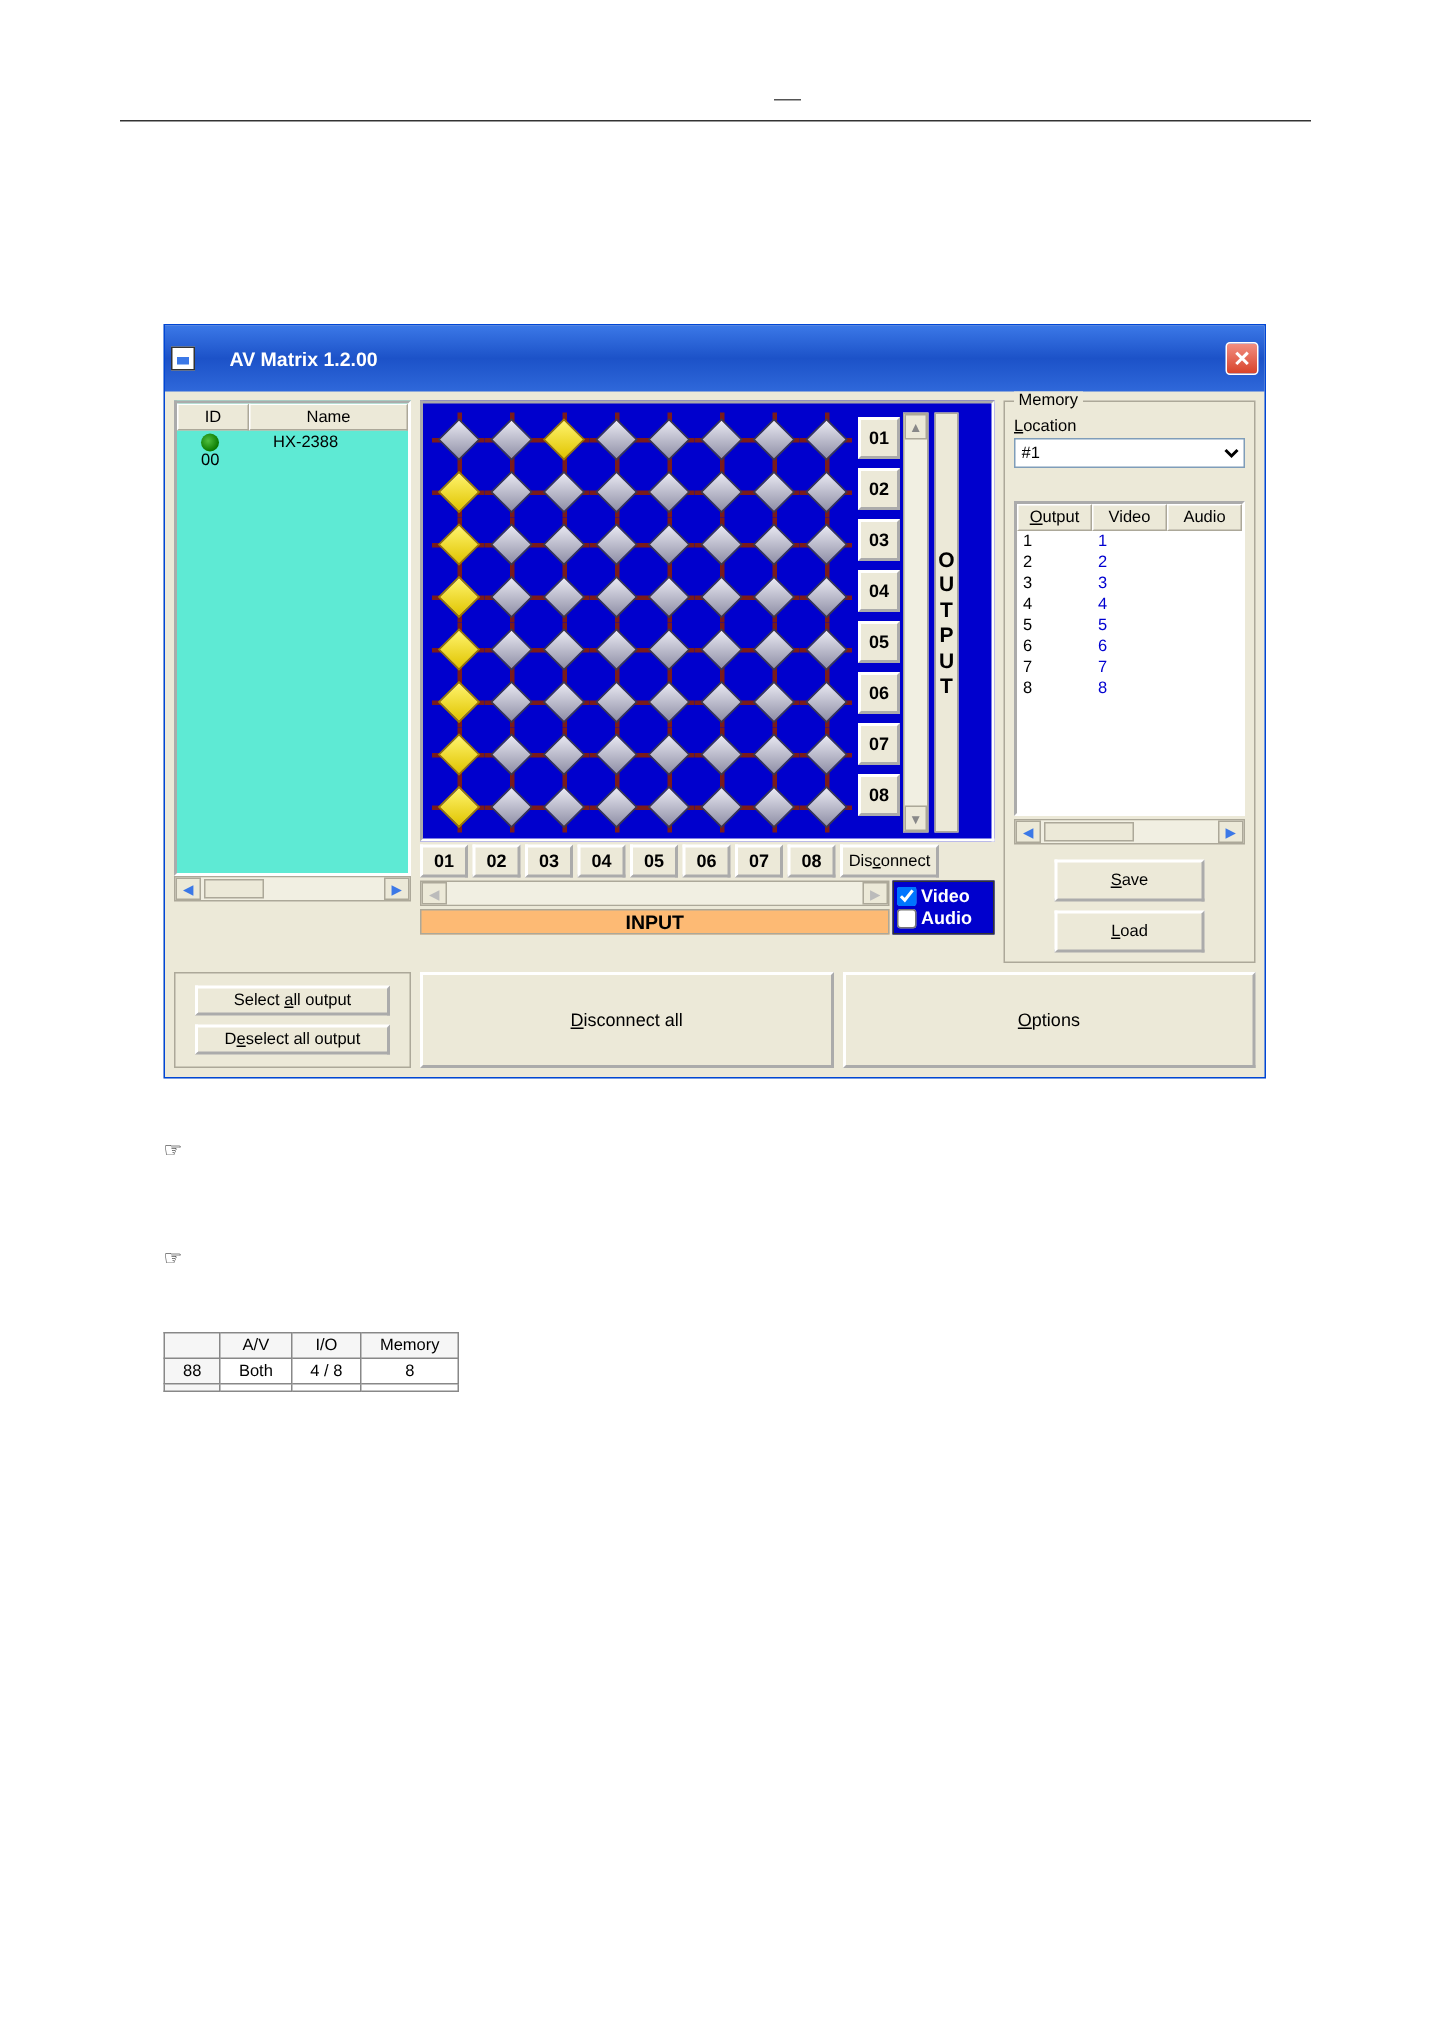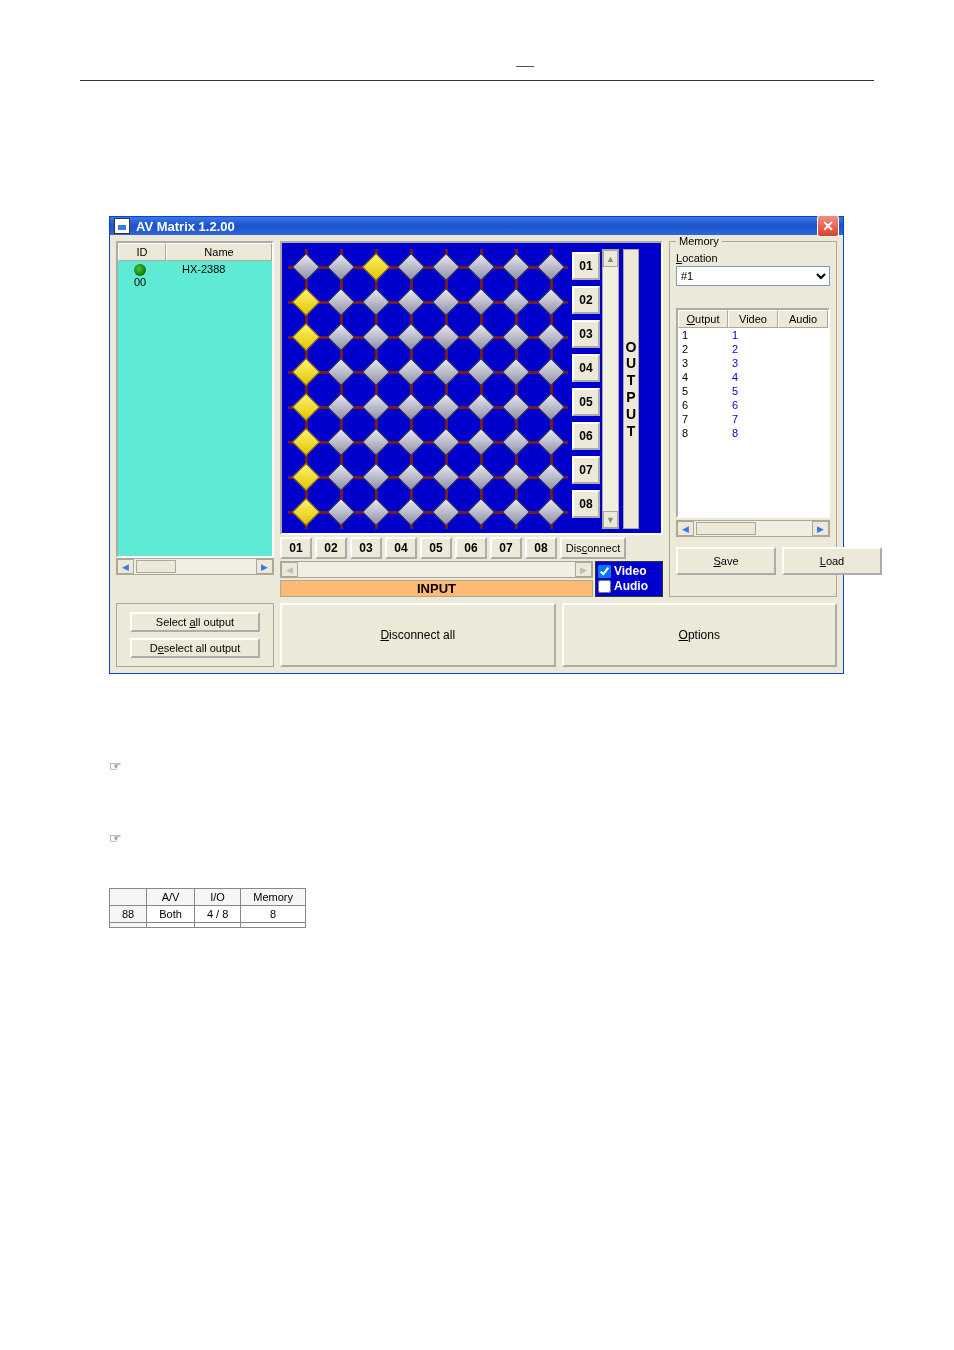--- a/index.html
+++ b/index.html
@@ -16,28 +16,29 @@
     position: absolute;
     left: 109px;
     top: 216px;
     width: 735px;
   }
   .window {
     border: 1px solid #0046d5;
     background: #ece9d8;
   }
   .titlebar {
-    height: 18px;
+    height: 44px;
     background: linear-gradient(to bottom, #3b78e7 0%, #1c52c8 50%, #2f68da 100%);
     display: flex;
     align-items: center;
     padding: 0 4px;
     color: #fff;
     font-weight: bold;
     font-size: 13px;
+    gap: 17px;
   }
   .titlebar .sysicon {
     width: 16px; height: 16px;
     background: #fff;
     border: 1px solid #333;
     margin-right: 6px;
     display: inline-block;
     position: relative;
   }
   .titlebar .sysicon::after {
@@ -316,21 +317,21 @@
     padding: 2px 4px;
     text-align: center;
   }
   .memtable .trow div { padding: 0 4px; line-height: 14px; }
   .mc-out { width: 50px; }
   .mc-vid { width: 50px; color: #0000d0; }
   .mc-aud { flex: 1; }
   .memtable .thead .mc-vid, .memtable .thead .mc-aud { color: #000; }
   .membtns {
     display: flex;
-    flex-direction: row;
+    flex-direction: column;
     gap: 6px;
     margin-top: 10px;
     align-items: center;
   }
   .btn {
     background: #ece9d8;
     border: 2px outset #fff;
     padding: 6px 12px;
     font-size: 11px;
     cursor: pointer;

